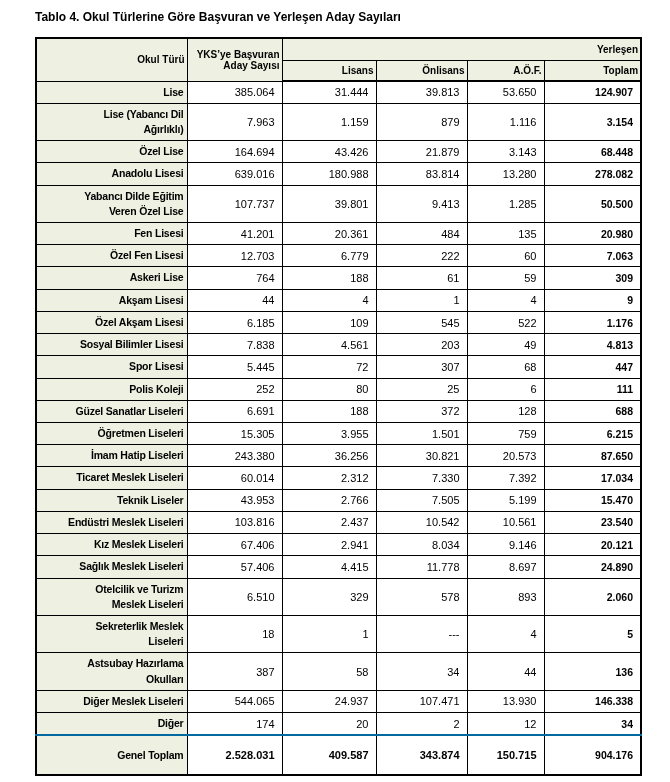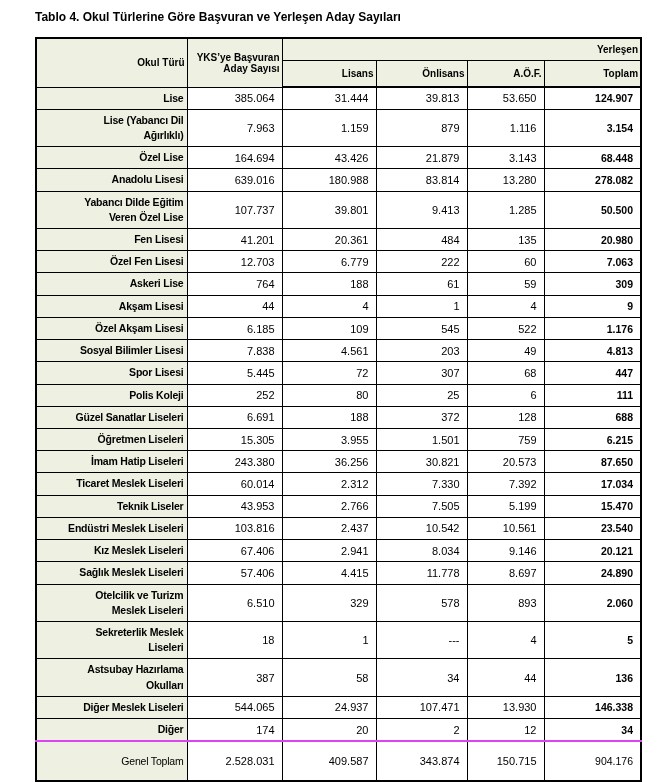--- a/index.html
+++ b/index.html
@@ -36,21 +36,21 @@
   }
   .data-table thead th {
     background: #eef0e1;
     font-size: 10px;
     font-weight: bold;
     text-align: right;
     padding: 3px 2px;
   }
   .data-table thead tr.sub-head th {
     border-bottom: 2px solid #000000;
-    height: 27px;
+    height: 21px;
   }
   .data-table thead th.group-head {
     height: 22px;
     padding-left: 13px;
   }
   col.c-label    { width: 151px; }
   col.c-applied  { width: 95px;  }
   col.c-lisans   { width: 94px;  }
   col.c-onlisans { width: 91px;  }
   col.c-aof      { width: 77px;  }
@@ -70,22 +70,22 @@
     font-size: 11px;
     text-align: right;
     padding: 3px 7px 3px 2px;
     height: 21px;
   }
   .data-table td.total-col {
     font-size: 10.5px;
     font-weight: bold;
   }
   .data-table tr.total td {
-    border-top: 2px solid #d946ef;
-    font-weight: normal;
+    border-top: 2px solid #0369a1;
+    font-weight: bold;
     padding-left: 20px;
   }
   .data-table tr.total td.num { height: 40px; }
 </style>
 </head>
 <body>
 
 <div class="page">
   <h1 class="page-title">Tablo 4. Okul Türlerine Göre Başvuran ve Yerleşen Aday Sayıları</h1>
 

